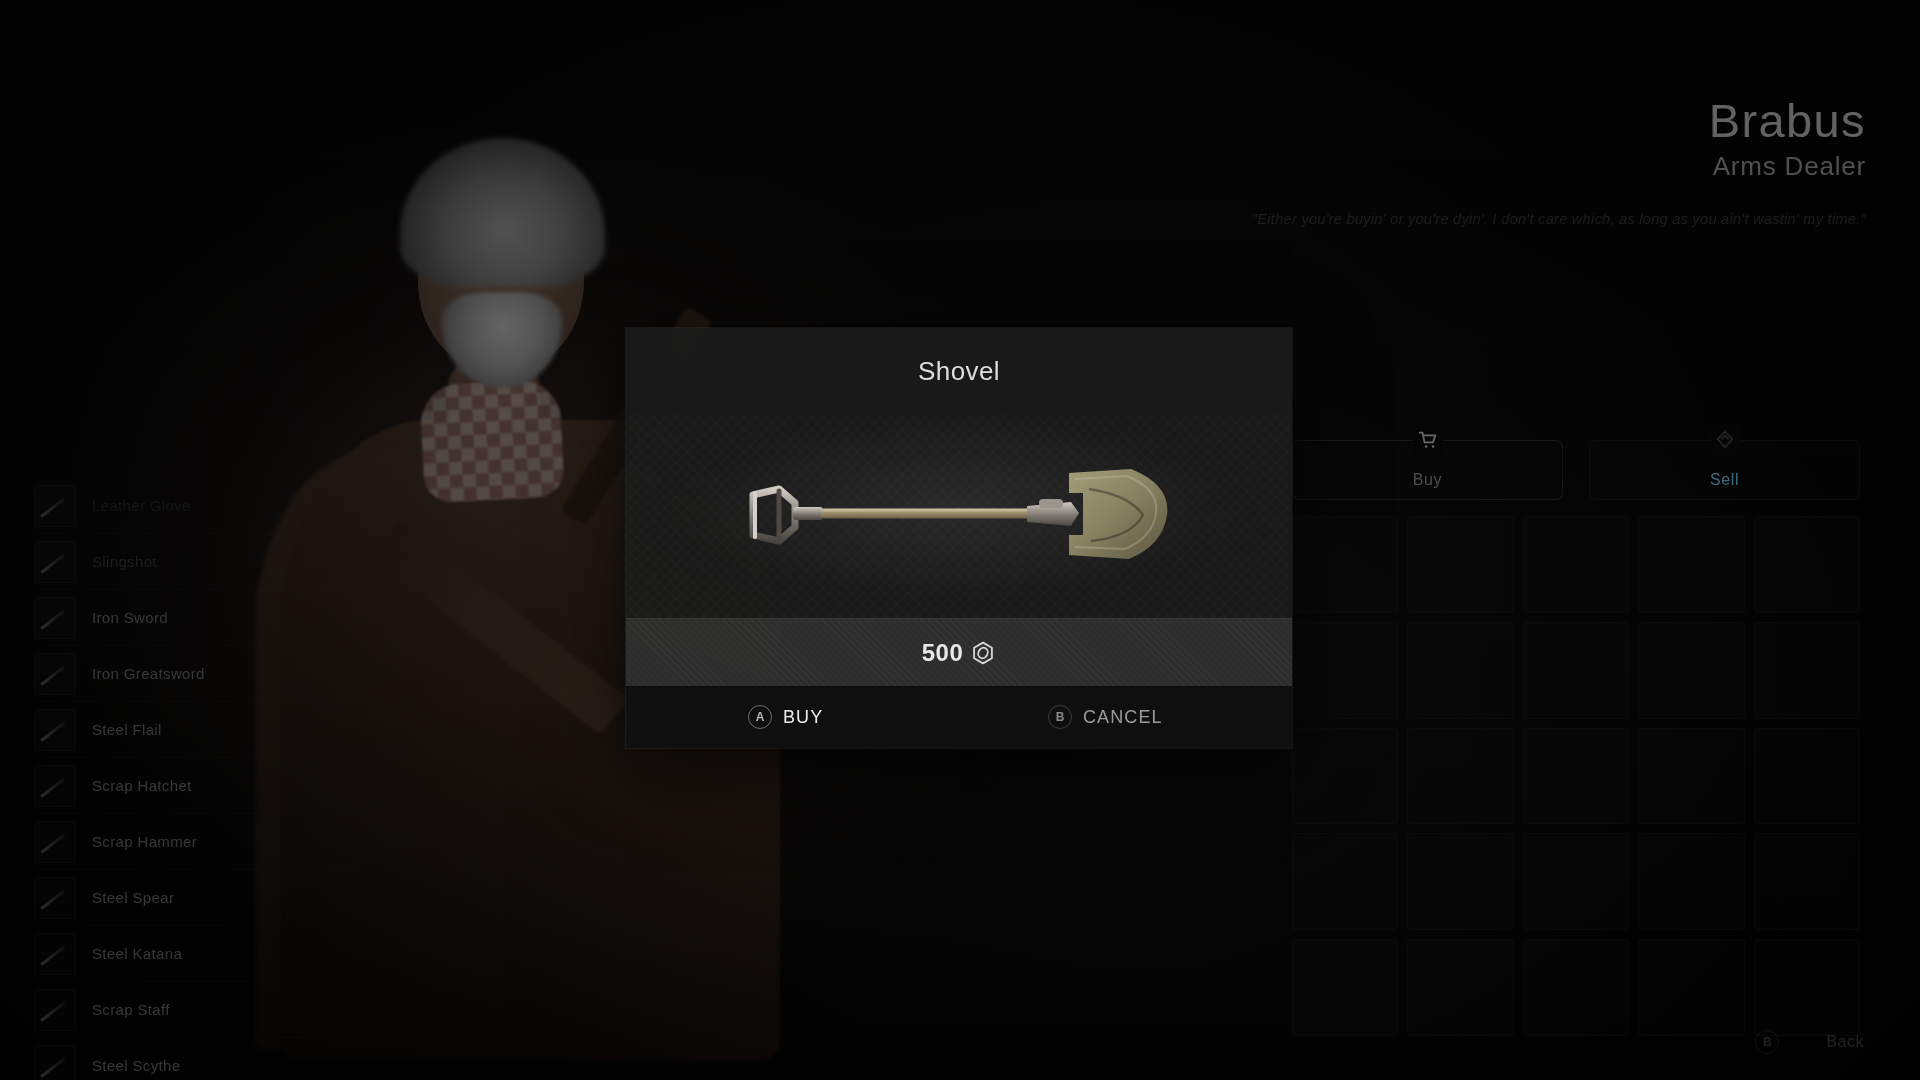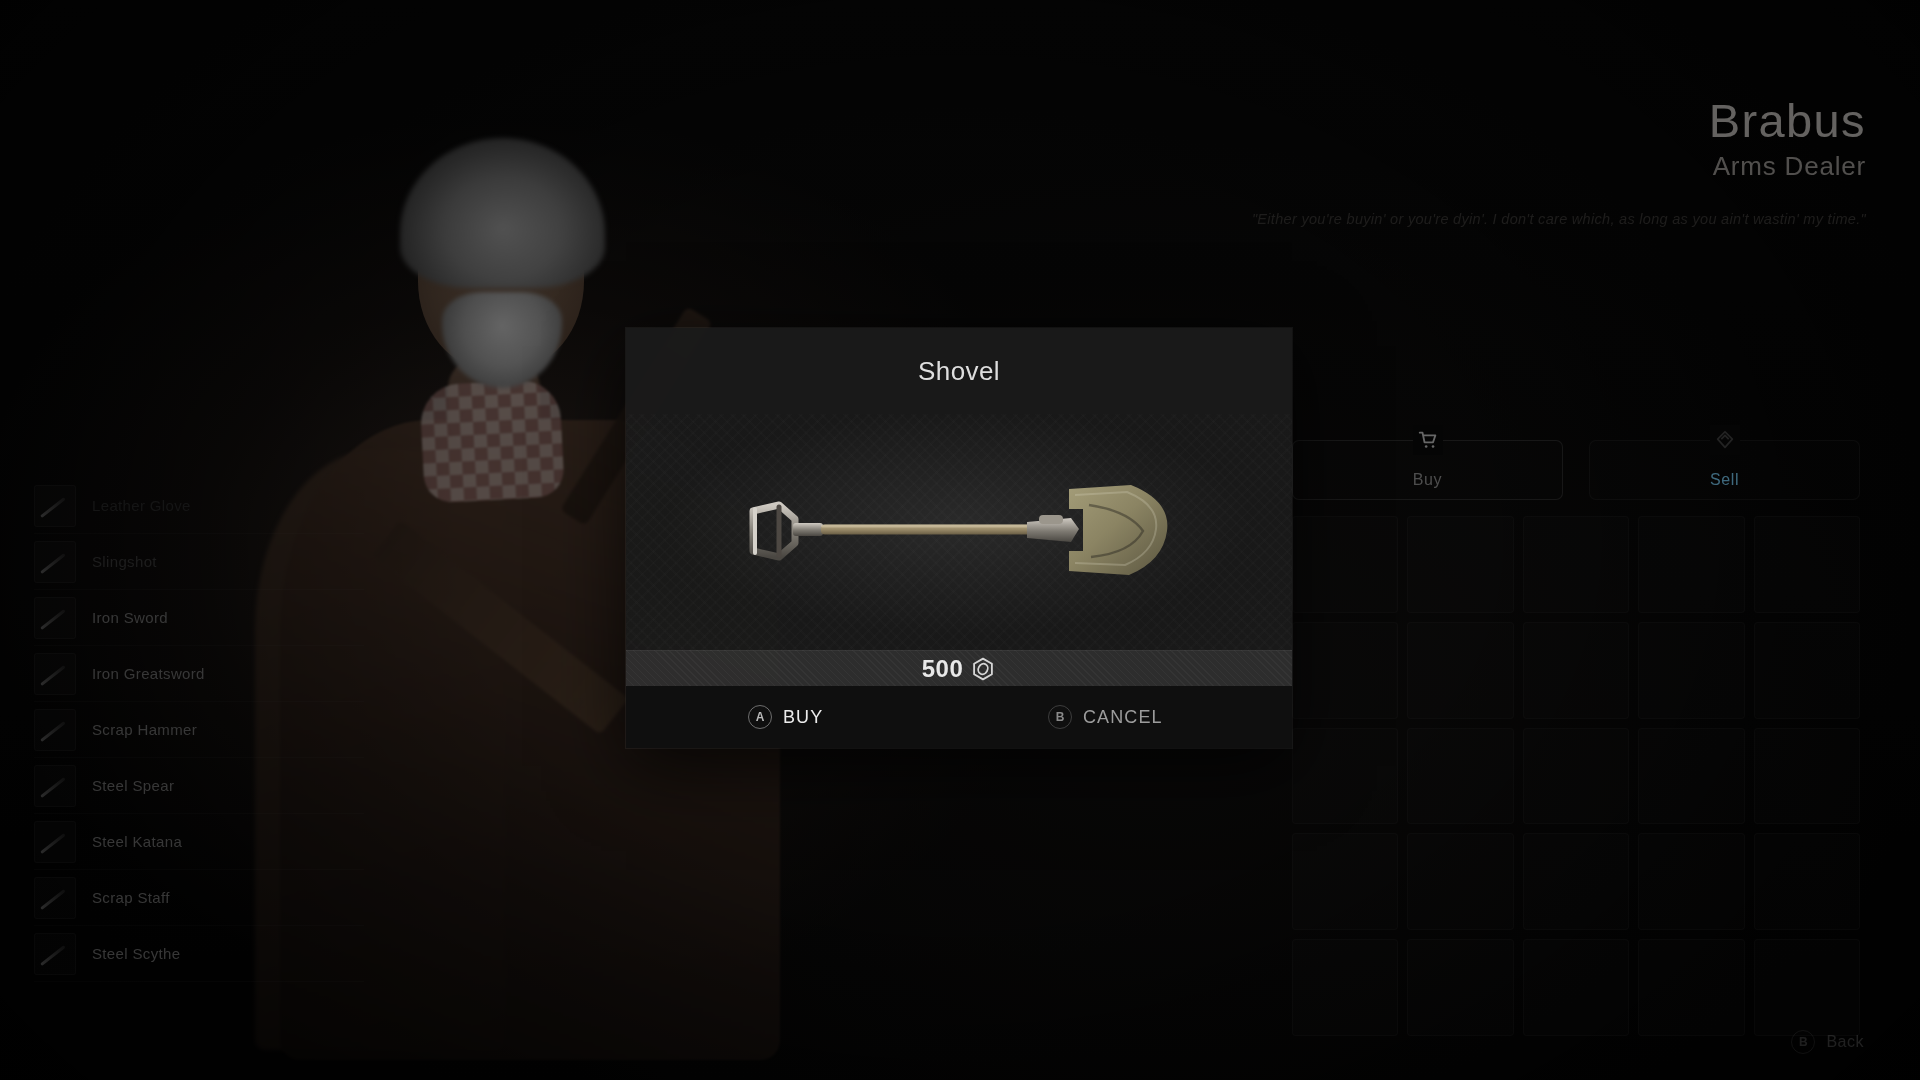--- a/index.html
+++ b/index.html
@@ -178,21 +178,21 @@
     flex:1; position:relative;
     background:
       repeating-linear-gradient(45deg, rgba(255,255,255,.010) 0 2px, rgba(0,0,0,0) 2px 8px),
       repeating-linear-gradient(-45deg, rgba(255,255,255,.010) 0 2px, rgba(0,0,0,0) 2px 8px),
       radial-gradient(ellipse at 50% 46%, rgba(58,58,58,.5) 0%, rgba(22,22,22,.2) 62%, rgba(14,14,14,0) 100%);
     overflow:hidden;
   }
   .shovel { position:absolute; left:50%; top:50%; transform:translate(-50%,-50%); }
 
   .price-bar {
-    height:36px; background:rgba(92,92,92,.30);
+    height:68px; background:rgba(92,92,92,.30);
     background-image:repeating-linear-gradient(45deg, rgba(255,255,255,.035) 0 1px, rgba(0,0,0,0) 1px 5px);
     display:flex; align-items:center; justify-content:center; gap:7px;
     border-top:1px solid rgba(150,150,150,.10);
   }
   .price-value { font-size:24px; color:#e8e8e8; font-weight:600; letter-spacing:.5px; }
   .price-bar .coin { width:26px; height:26px; flex:0 0 26px; opacity:.92; }
 
   .modal-actions {
     height:62px; display:flex; align-items:center;
     background:rgba(16,16,16,.97);
@@ -209,21 +209,21 @@
   .btn-glyph.dimmed { border-color:rgba(130,130,130,.40); color:#8a8a8a; }
   .action-label { font-size:18px; color:#ececec; letter-spacing:1.1px; }
   .action-label.dimmed { color:#9c9c9c; }
 
   
   .back-hint {
     position:absolute; right:56px; bottom:26px;
     display:flex; align-items:center; gap:11px; opacity:.30;
   }
   .back-hint .btn-glyph { border-color:rgba(170,170,170,.6); color:#c2c2c2; }
-  .back-label { font-size:16px; color:#d3d3d3; letter-spacing:.5px; }
+  .back-label { font-size:16px; color:#d3d3d3; letter-spacing:.5px;margin-left:36px; }
 </style>
 </head>
 <body>
 
 <div id="root">
 
   <div class="scene"></div>
 
   <div class="npc">
     <div class="npc-cloak"></div>
@@ -260,20 +260,32 @@
       <span class="item-thumb">
           <span class="blade"></span>
         </span>
       <span class="item-name">Iron Sword</span>
     </div>
     <div class="item-row">
       <span class="item-thumb">
           <span class="blade"></span>
         </span>
       <span class="item-name">Iron Greatsword</span>
+    </div>
+    <div class="item-row">
+      <span class="item-thumb">
+          <span class="blade"></span>
+        </span>
+      <span class="item-name">Steel Flail</span>
+    </div>
+    <div class="item-row">
+      <span class="item-thumb">
+          <span class="blade"></span>
+        </span>
+      <span class="item-name">Scrap Hatchet</span>
     </div>
     <div class="item-row">
       <span class="item-thumb">
           <span class="blade"></span>
         </span>
       <span class="item-name">Scrap Hammer</span>
     </div>
     <div class="item-row">
       <span class="item-thumb">
           <span class="blade"></span>

